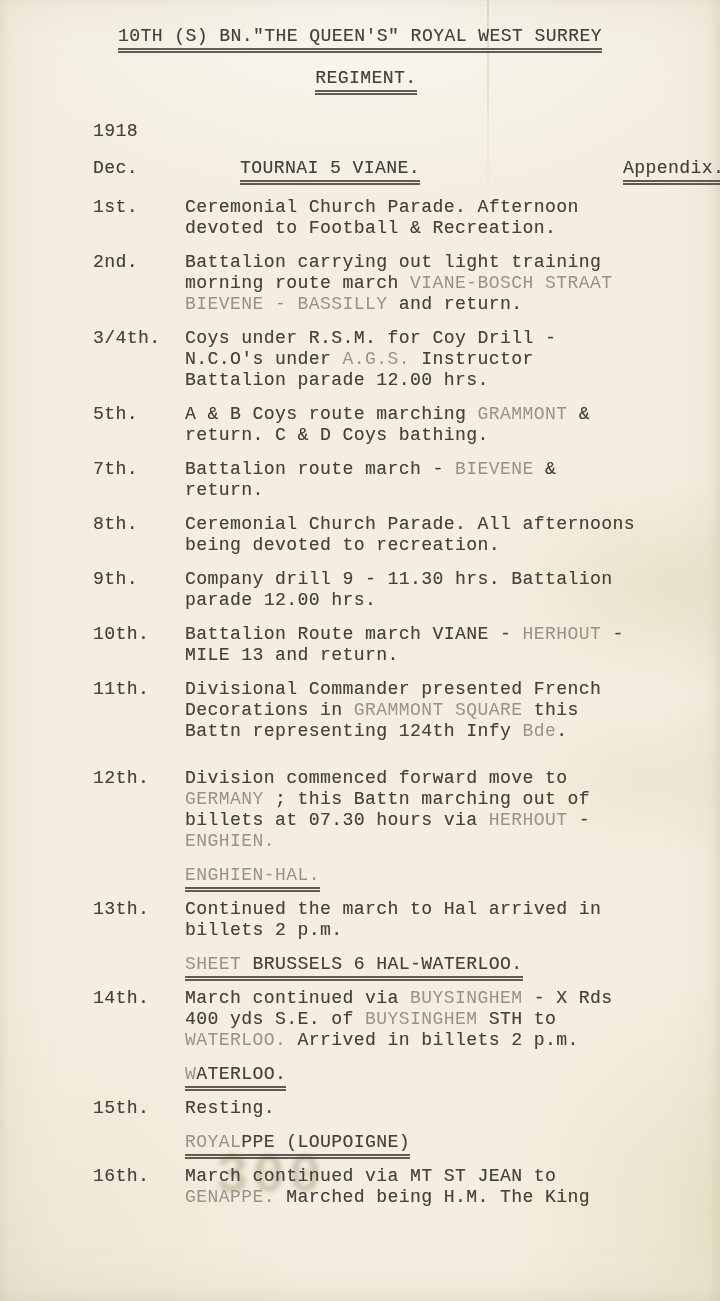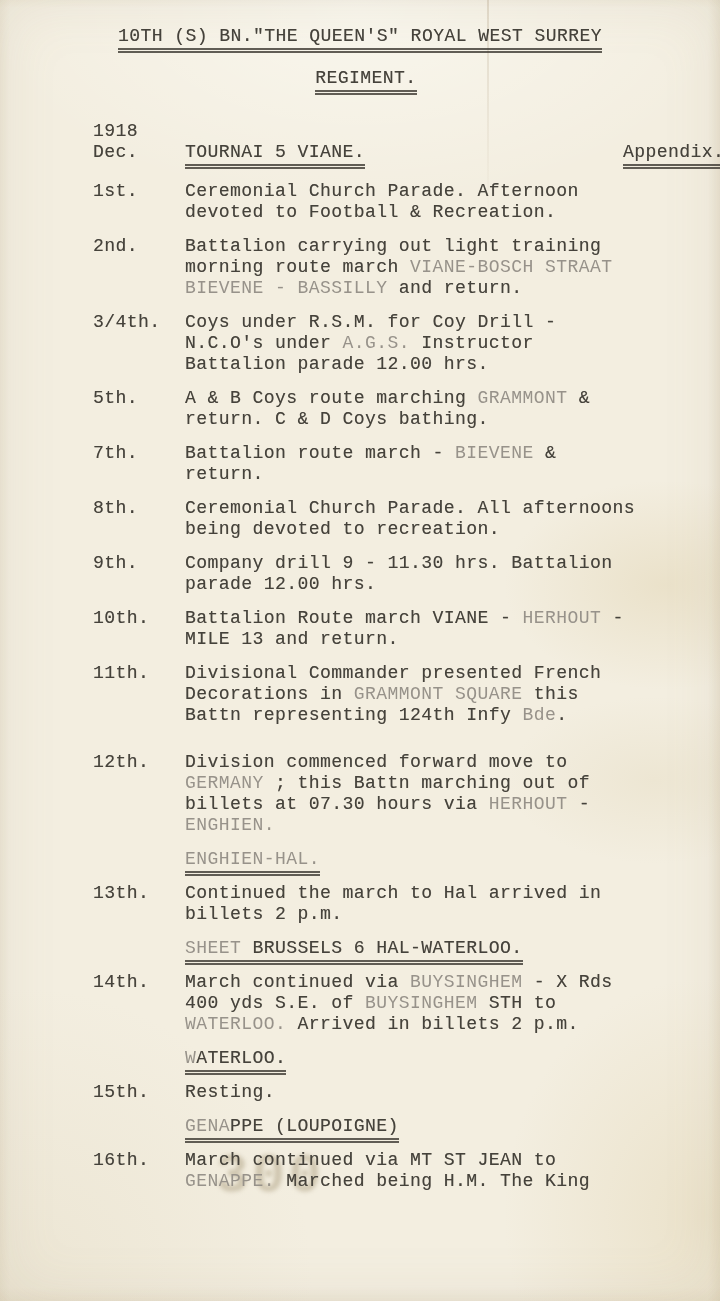--- a/index.html
+++ b/index.html
@@ -52,21 +52,21 @@
   .title-line.t2 { margin-top:21px;padding-left:12px; }
 
   .u {
     border-bottom:5px double rgba(64,60,52,0.82);
     padding-bottom:2px;
   }
 
   .year { padding-left:93px; margin-top:32px; }
 
   .row { display:flex; padding-left:93px; margin-bottom:13px; white-space:nowrap; }
-  .dec-row { position:relative; margin-top:0; margin-bottom:0; }
+  .dec-row { position:relative; margin-top:16px; margin-bottom:0;justify-content:space-between; }
   .date { width:92px; flex:none; }
   .content { width:480px; flex:none; }
   .line { height:21px; }
   .appendix { position:absolute; left:623px; top:0; }
 
   #entries { margin-top:18px; }
 
   .f { color:#97928a; text-shadow:none; }
 </style>
 </head>
@@ -210,21 +210,21 @@
         </div>
         <div class="row">
           <div class="date">15th.</div>
           <div class="content">
             <div class="line"><span>Resting.</span></div>
           </div>
         </div>
         <div class="row">
           <div class="date"></div>
           <div class="content">
-            <div class="line"><span class="u"><span class="f">GENA</span><span>PPE (LOUPOIGNE)</span></span></div>
+            <div class="line"><span class="u"><span class="f">ROYAL</span><span>PPE (LOUPOIGNE)</span></span></div>
           </div>
         </div>
         <div class="row">
           <div class="date">16th.</div>
           <div class="content">
             <div class="line"><span>March continued via MT ST JEAN to</span></div>
             <div class="line"><span class="f">GENAPPE.</span><span>  Marched being H.M. The King</span></div>
           </div>
         </div>
       </div>

